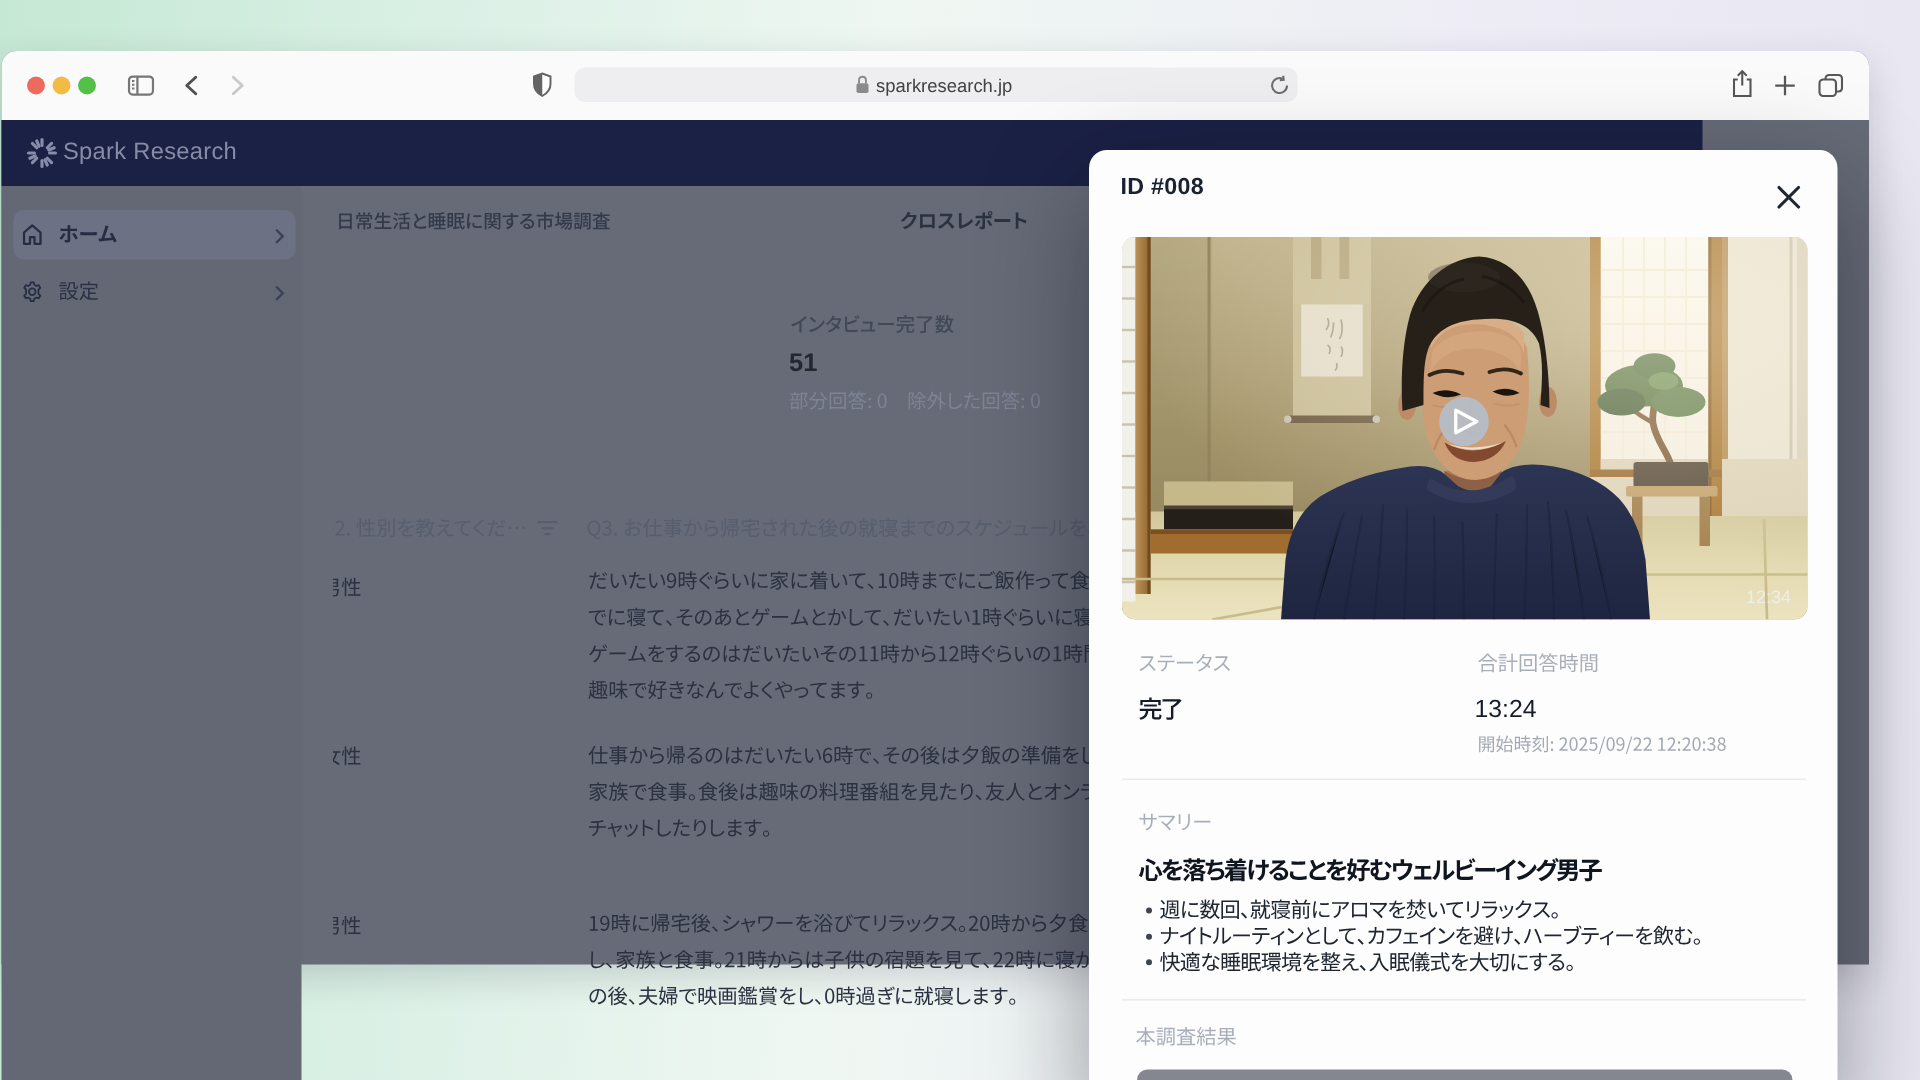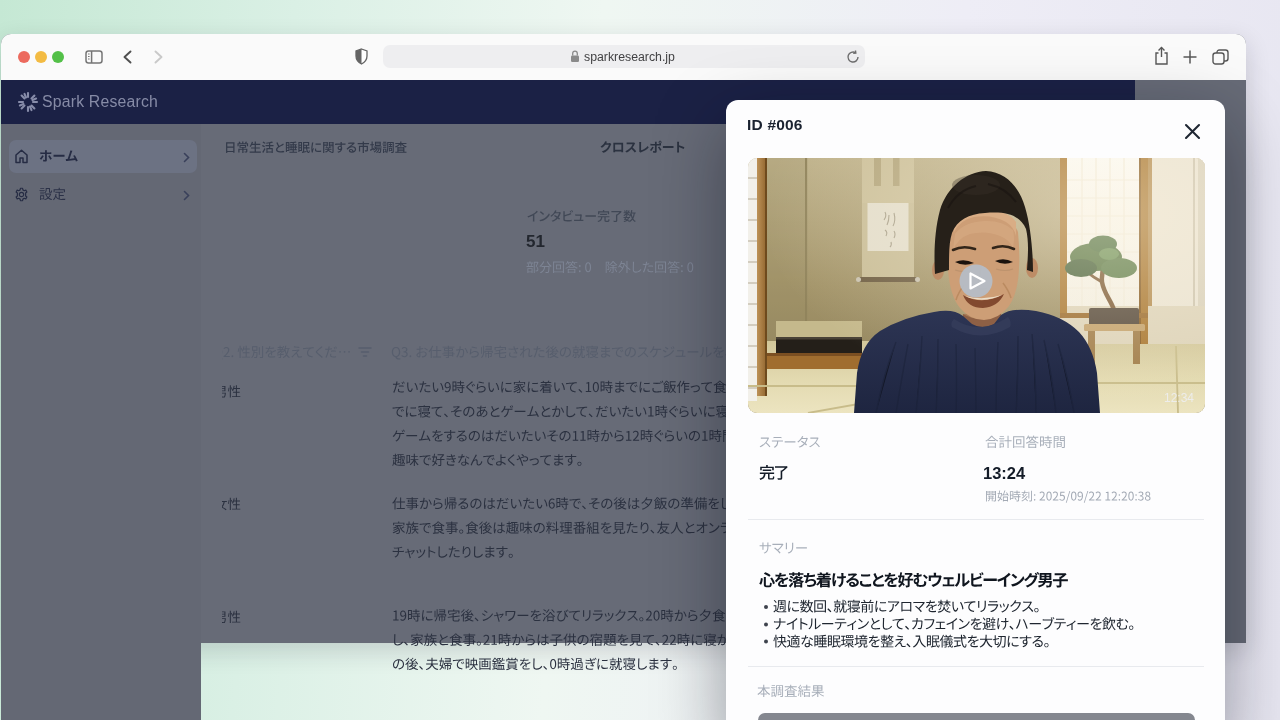--- a/index.html
+++ b/index.html
@@ -511,21 +511,21 @@
         <use href="#g116" transform="translate(214.0,509.0) scale(0.013500,-0.013500)"></use>
         <use href="#g50" transform="translate(227.5,509.0) scale(0.013500,-0.013500)"></use>
       </g>
       <g fill="#2b3140">
         <use href="#g83" transform="translate(214.0,622.0) scale(0.013500,-0.013500)"></use>
         <use href="#g50" transform="translate(227.5,622.0) scale(0.013500,-0.013500)"></use>
       </g>
     </g>
   </svg>
 <div id="modal">
-  <div style="position:absolute;left:21px;top:15.5px;font-size:15.5px;font-weight:700;color:#1a2230;letter-spacing:.2px">ID #006</div>
+  <div style="position:absolute;left:21px;top:15.5px;font-size:15.5px;font-weight:700;color:#1a2230;letter-spacing:.2px">ID #008</div>
   <svg style="position:absolute;left:458px;top:23px" width="17" height="17" viewBox="0 0 17 17">
     <path d="M2 2 L15 15 M15 2 L2 15" stroke="#1f2733" stroke-width="2.1" stroke-linecap="round"></path>
   </svg>
   <svg width="457" height="255" viewBox="0 0 457 255" style="position:absolute;left:22px;top:58px;border-radius:9px;overflow:hidden;display:block">
 <defs>
 <linearGradient id="wall" x1="0" y1="0" x2="0" y2="1">
  <stop offset="0" stop-color="#bfb28b"></stop>
           <stop offset=".5" stop-color="#a39469"></stop>
           <stop offset="1" stop-color="#8a7d58"></stop>
 </linearGradient>
@@ -663,21 +663,21 @@
 <path d="M233 108 Q232 120 229 129 Q233 133 239 130" stroke="#b78a60" stroke-width="1.8" fill="none"></path>
 <path d="M216 127 Q210 135 208 142" stroke="#b48459" stroke-width="1.5" fill="none" opacity="0.75"></path>
 <path d="M255 125 Q261 133 263 140" stroke="#b48459" stroke-width="1.5" fill="none" opacity="0.75"></path>
 <path d="M215 137 Q234 148 256 136 Q250 149 235 150 Q220 150 215 137 Z" fill="#82492f"></path>
 <path d="M217 138 Q235 146 254 137 Q235 143 217 138 Z" fill="#ecdfcb"></path>
 </g>
 <circle cx="228" cy="123" r="16.5" fill="#b5bec9" fill-opacity="0.92"></circle>
 <path d="M222.5 115.5 L222.5 130.5 L236.5 123 Z" fill="none" stroke="#ffffff" stroke-width="2.2" stroke-linejoin="round"></path>
 <text x="416" y="244" font-family="Liberation Sans, sans-serif" font-size="12" fill="#ededed" fill-opacity="0.95">12:34</text>
 </svg>
-  <div style="position:absolute;left:257px;top:364px;font-size:16.5px;font-weight:700;color:#141c28">13:24</div>
+  <div style="position:absolute;left:257px;top:364px;font-size:16.5px;font-weight:400;color:#141c28">13:24</div>
   <div style="position:absolute;left:31.5px;top:613px;width:437px;height:7px;border-radius:7px 7px 0 0;background:#84878f"></div>
 </div>
 <div class="divider" style="top:519px"></div>
 <div class="divider" style="top:666px"></div>
 <svg class="lay" style="z-index:30">
   <circle cx="766" cy="607" r="2" fill="#3e434d"></circle>
   <circle cx="766" cy="624.5" r="2" fill="#3e434d"></circle>
   <circle cx="766" cy="641.5" r="2" fill="#3e434d"></circle>
 </svg>
 <svg width="0" height="0" style="position:absolute">

